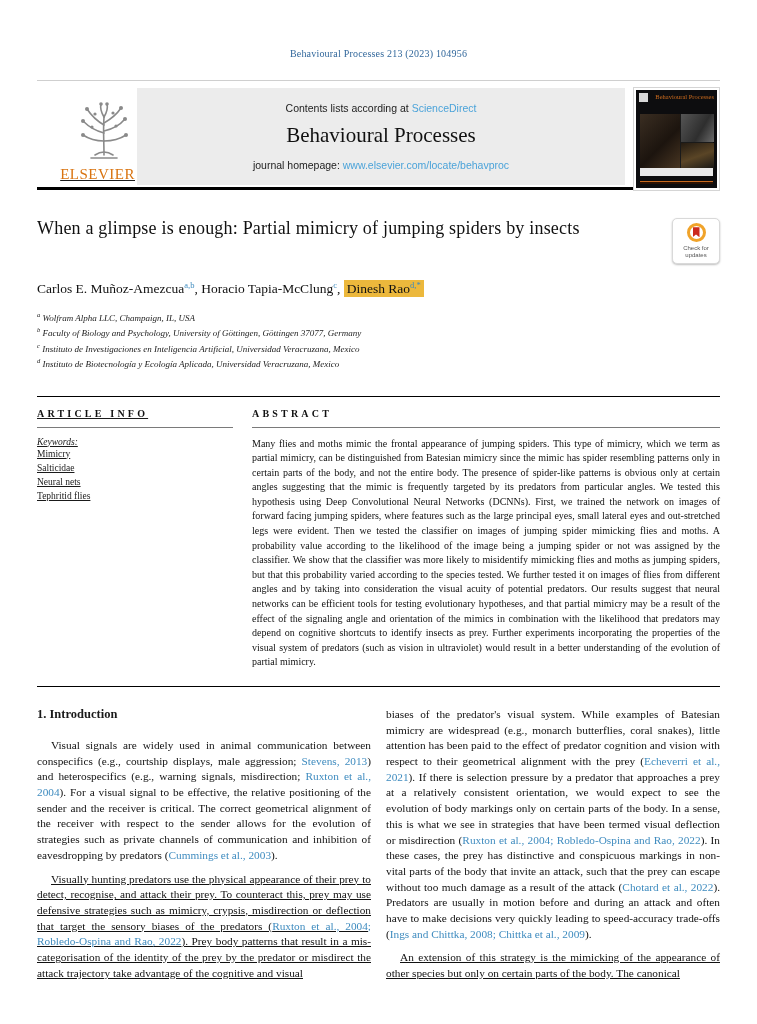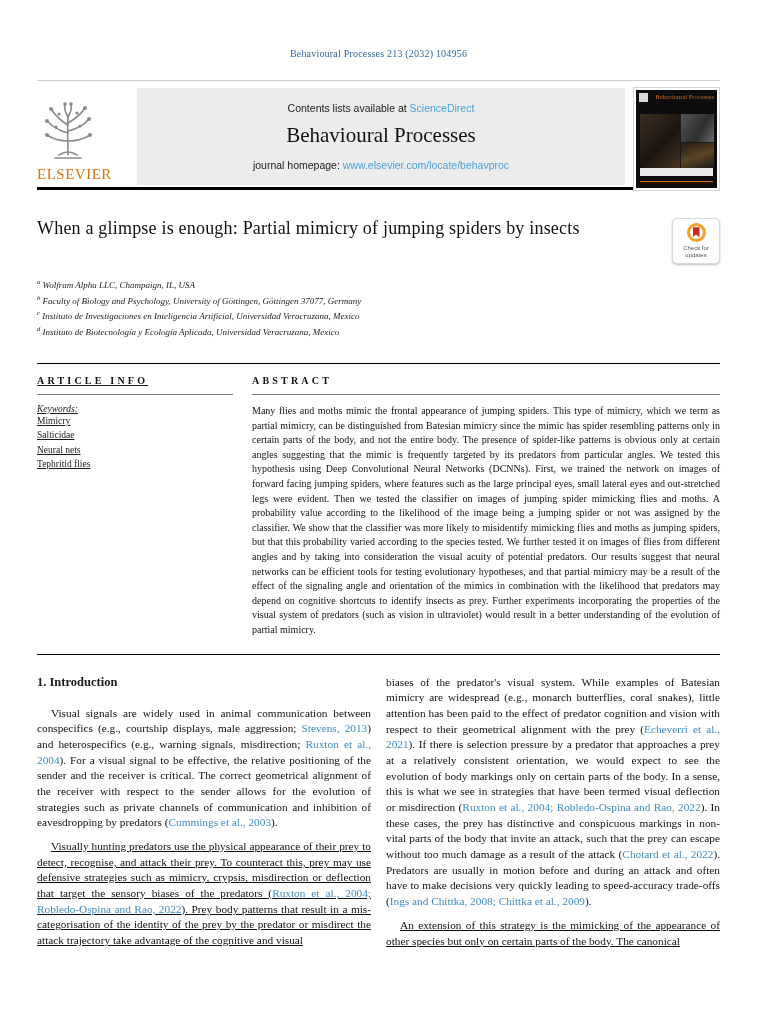--- a/index.html
+++ b/index.html
@@ -9,21 +9,21 @@
     font-family:"Liberation Serif", serif; color:#1a1a1a; position:relative; overflow:hidden;
   }
   .inner { padding:0 37px; }
 
   
   .citation { padding-top:48px; text-align:center; font-size:10px; color:#31679b; letter-spacing:.2px; }
   .top-rule { margin-top:21px; border-top:1px solid #cfcfcf; }
 
   
   .header-band { margin-top:7px; display:flex; align-items:stretch; height:97px; }
-  .logo-col { width:98px; display:flex; flex-direction:column; align-items:flex-start; justify-content:flex-end; padding-bottom:2px; }
+  .logo-col { width:98px; display:flex; flex-direction:column; align-items:flex-end; justify-content:flex-end; padding-bottom:2px;text-decoration:underline; }
   .logo-col svg { display:block; }
   .elsevier-word { font-size:15px; letter-spacing:.5px; color:#d9730f; font-family:"Liberation Serif", serif; margin-top:1px; }
   .journal-box { flex:1; background:#ececec; margin-left:2px; display:flex; flex-direction:column; align-items:center; justify-content:center; padding:6px 10px; }
   .contents-line { font-family:"Liberation Sans", sans-serif; font-size:10.5px; color:#222; }
   .contents-line .sd { color:#4ba3d9;margin-top:12px; }
   .journal-title { font-size:21px; color:#111; margin:9px 0 11px; font-family:"Liberation Serif", serif; }
   .homepage-line { font-family:"Liberation Sans", sans-serif; font-size:10.5px; color:#222;text-align:center; }
   .homepage-line .url { color:#4ba3d9; }
 
   
@@ -83,21 +83,21 @@
   .fn-email { font-size:9.5px; padding-left:18px; margin-top:2px; }
   .fn-email .lbl { font-style:italic; }
   .link { color:#3e8bbf; cursor:pointer; }
 </style>
 </head>
 <body>
 
 <div class="page">
   <div class="inner">
 
-    <div class="citation">Behavioural Processes 213 (2032) 104956</div>
+    <div class="citation">Behavioural Processes 213 (2023) 104956</div>
     <div class="top-rule"></div>
 
     <div class="header-band">
       <div class="logo-col">
         <svg width="62" height="64" viewBox="0 0 62 64">
           <g fill="none" stroke="#8a8a8a" stroke-width="1.6" stroke-linecap="round">
             <path d="M31 54 C31 40 30 30 31 16"></path>
             <path d="M31 24 C24 20 18 14 14 8"></path>
             <path d="M31 22 C38 18 44 13 48 7"></path>
             <path d="M31 32 C23 30 16 26 10 20"></path>
@@ -121,21 +121,21 @@
             <circle cx="22" cy="13" r="1.6"></circle>
               <circle cx="40" cy="12" r="1.6"></circle>
             <circle cx="19" cy="26" r="1.6"></circle>
               <circle cx="43" cy="25" r="1.6"></circle>
           </g>
         </svg>
         <div class="elsevier-word">ELSEVIER</div>
       </div>
 
       <div class="journal-box">
-        <div class="contents-line"><span>Contents lists available at </span><span class="sd">ScienceDirect</span></div>
+        <div class="contents-line"><span>Contents lists according at </span><span class="sd">ScienceDirect</span></div>
         <div class="journal-title">Behavioural Processes</div>
         <div class="homepage-line"><span>journal homepage: </span><span class="url">www.elsevier.com/locate/behavproc</span></div>
       </div>
 
       <div class="cover">
         <div class="cover-in">
           <div class="cover-logo"></div>
           <div class="cover-title">Behavioural Processes</div>
           <div class="cover-collage">
             <div class="ph1"></div>
@@ -153,20 +153,25 @@
     <div class="title-row">
       <h1 class="article-title">When a glimpse is enough: Partial mimicry of jumping spiders by insects</h1>
       <div class="badge">
         <div class="badge-circle">
             <div class="badge-ribbon"></div>
           </div>
         <div class="badge-text">Check for updates</div>
       </div>
     </div>
 
+    <div class="authors">
+      <span><span>Carlos E. Muñoz-Amezcua</span><sup>a,b</sup><span>, </span></span>
+      <span><span>Horacio Tapia-McClung</span><sup>c</sup><span>, </span></span>
+      <span class="hl"><span>Dinesh Rao</span><sup>d,*</sup></span>
+    </div>
 
     <div class="affs">
       <div><sup>a</sup> <span>Wolfram Alpha LLC, Champaign, IL, USA</span></div>
       <div><sup>b</sup> <span>Faculty of Biology and Psychology, University of Göttingen, Göttingen 37077, Germany</span></div>
       <div><sup>c</sup> <span>Instituto de Investigaciones en Inteligencia Artificial, Universidad Veracruzana, Mexico</span></div>
       <div><sup>d</sup> <span>Instituto de Biotecnología y Ecología Aplicada, Universidad Veracruzana, Mexico</span></div>
     </div>
 
     <div class="info-block">
       <div class="col-info">

